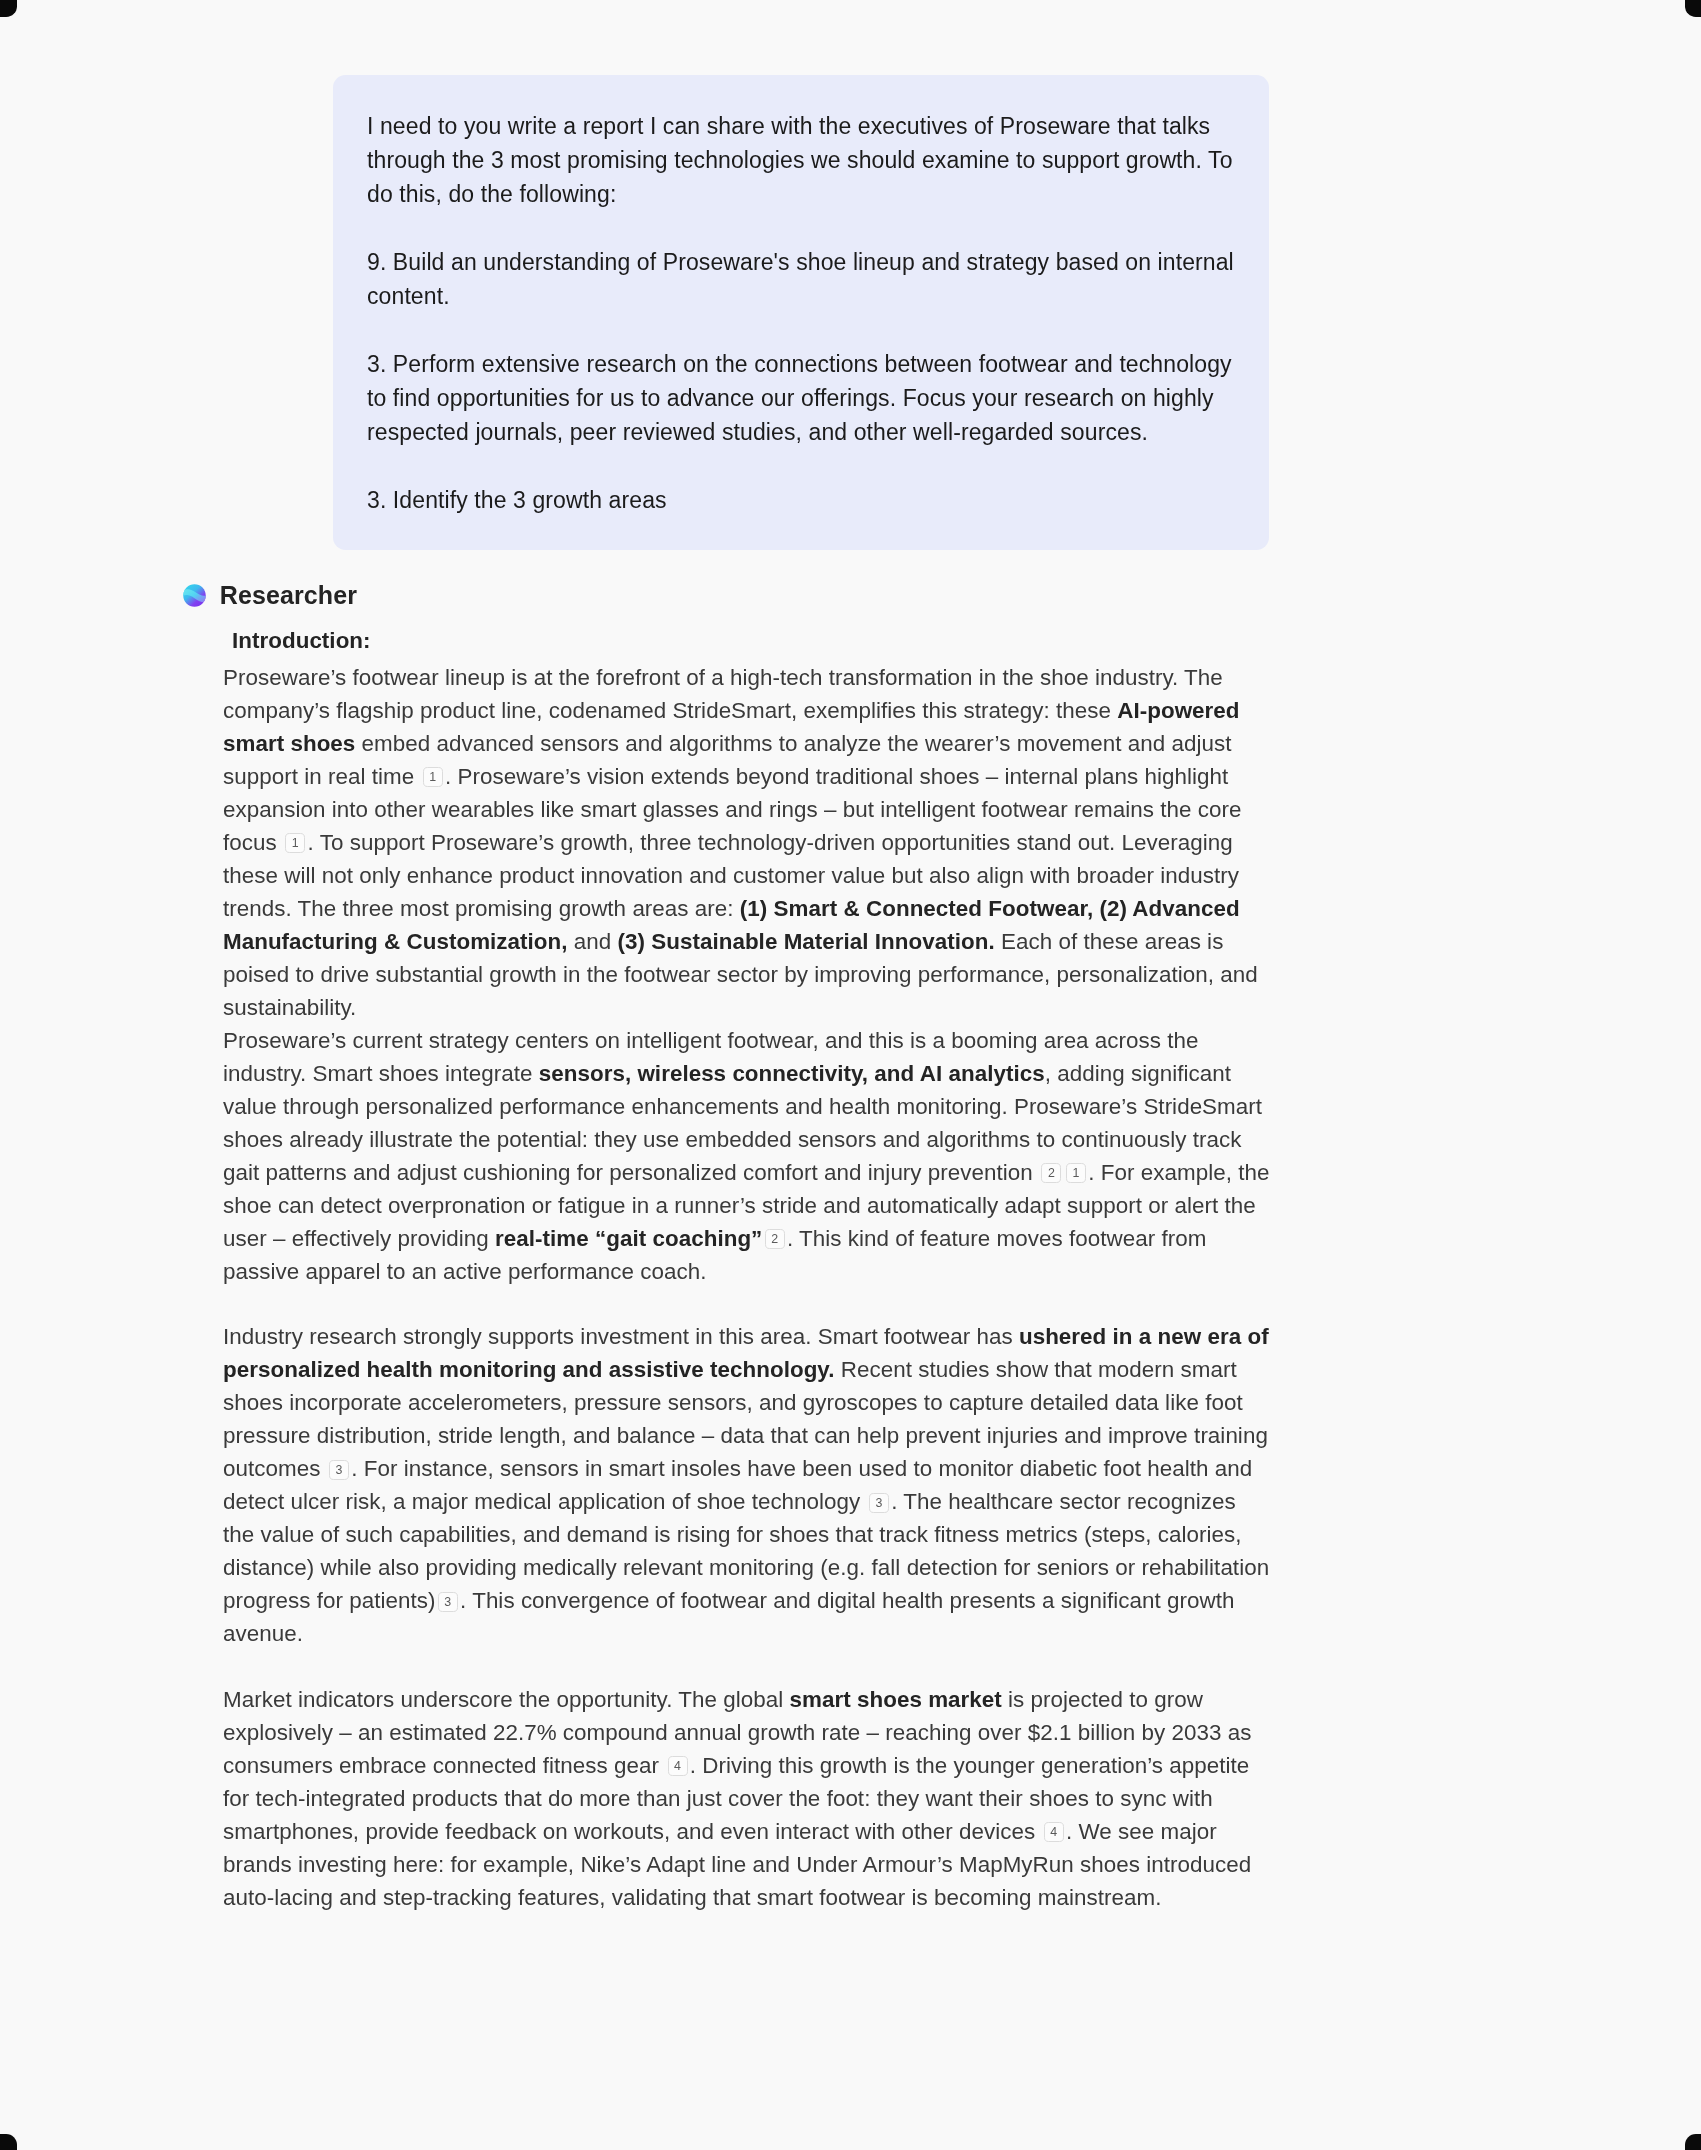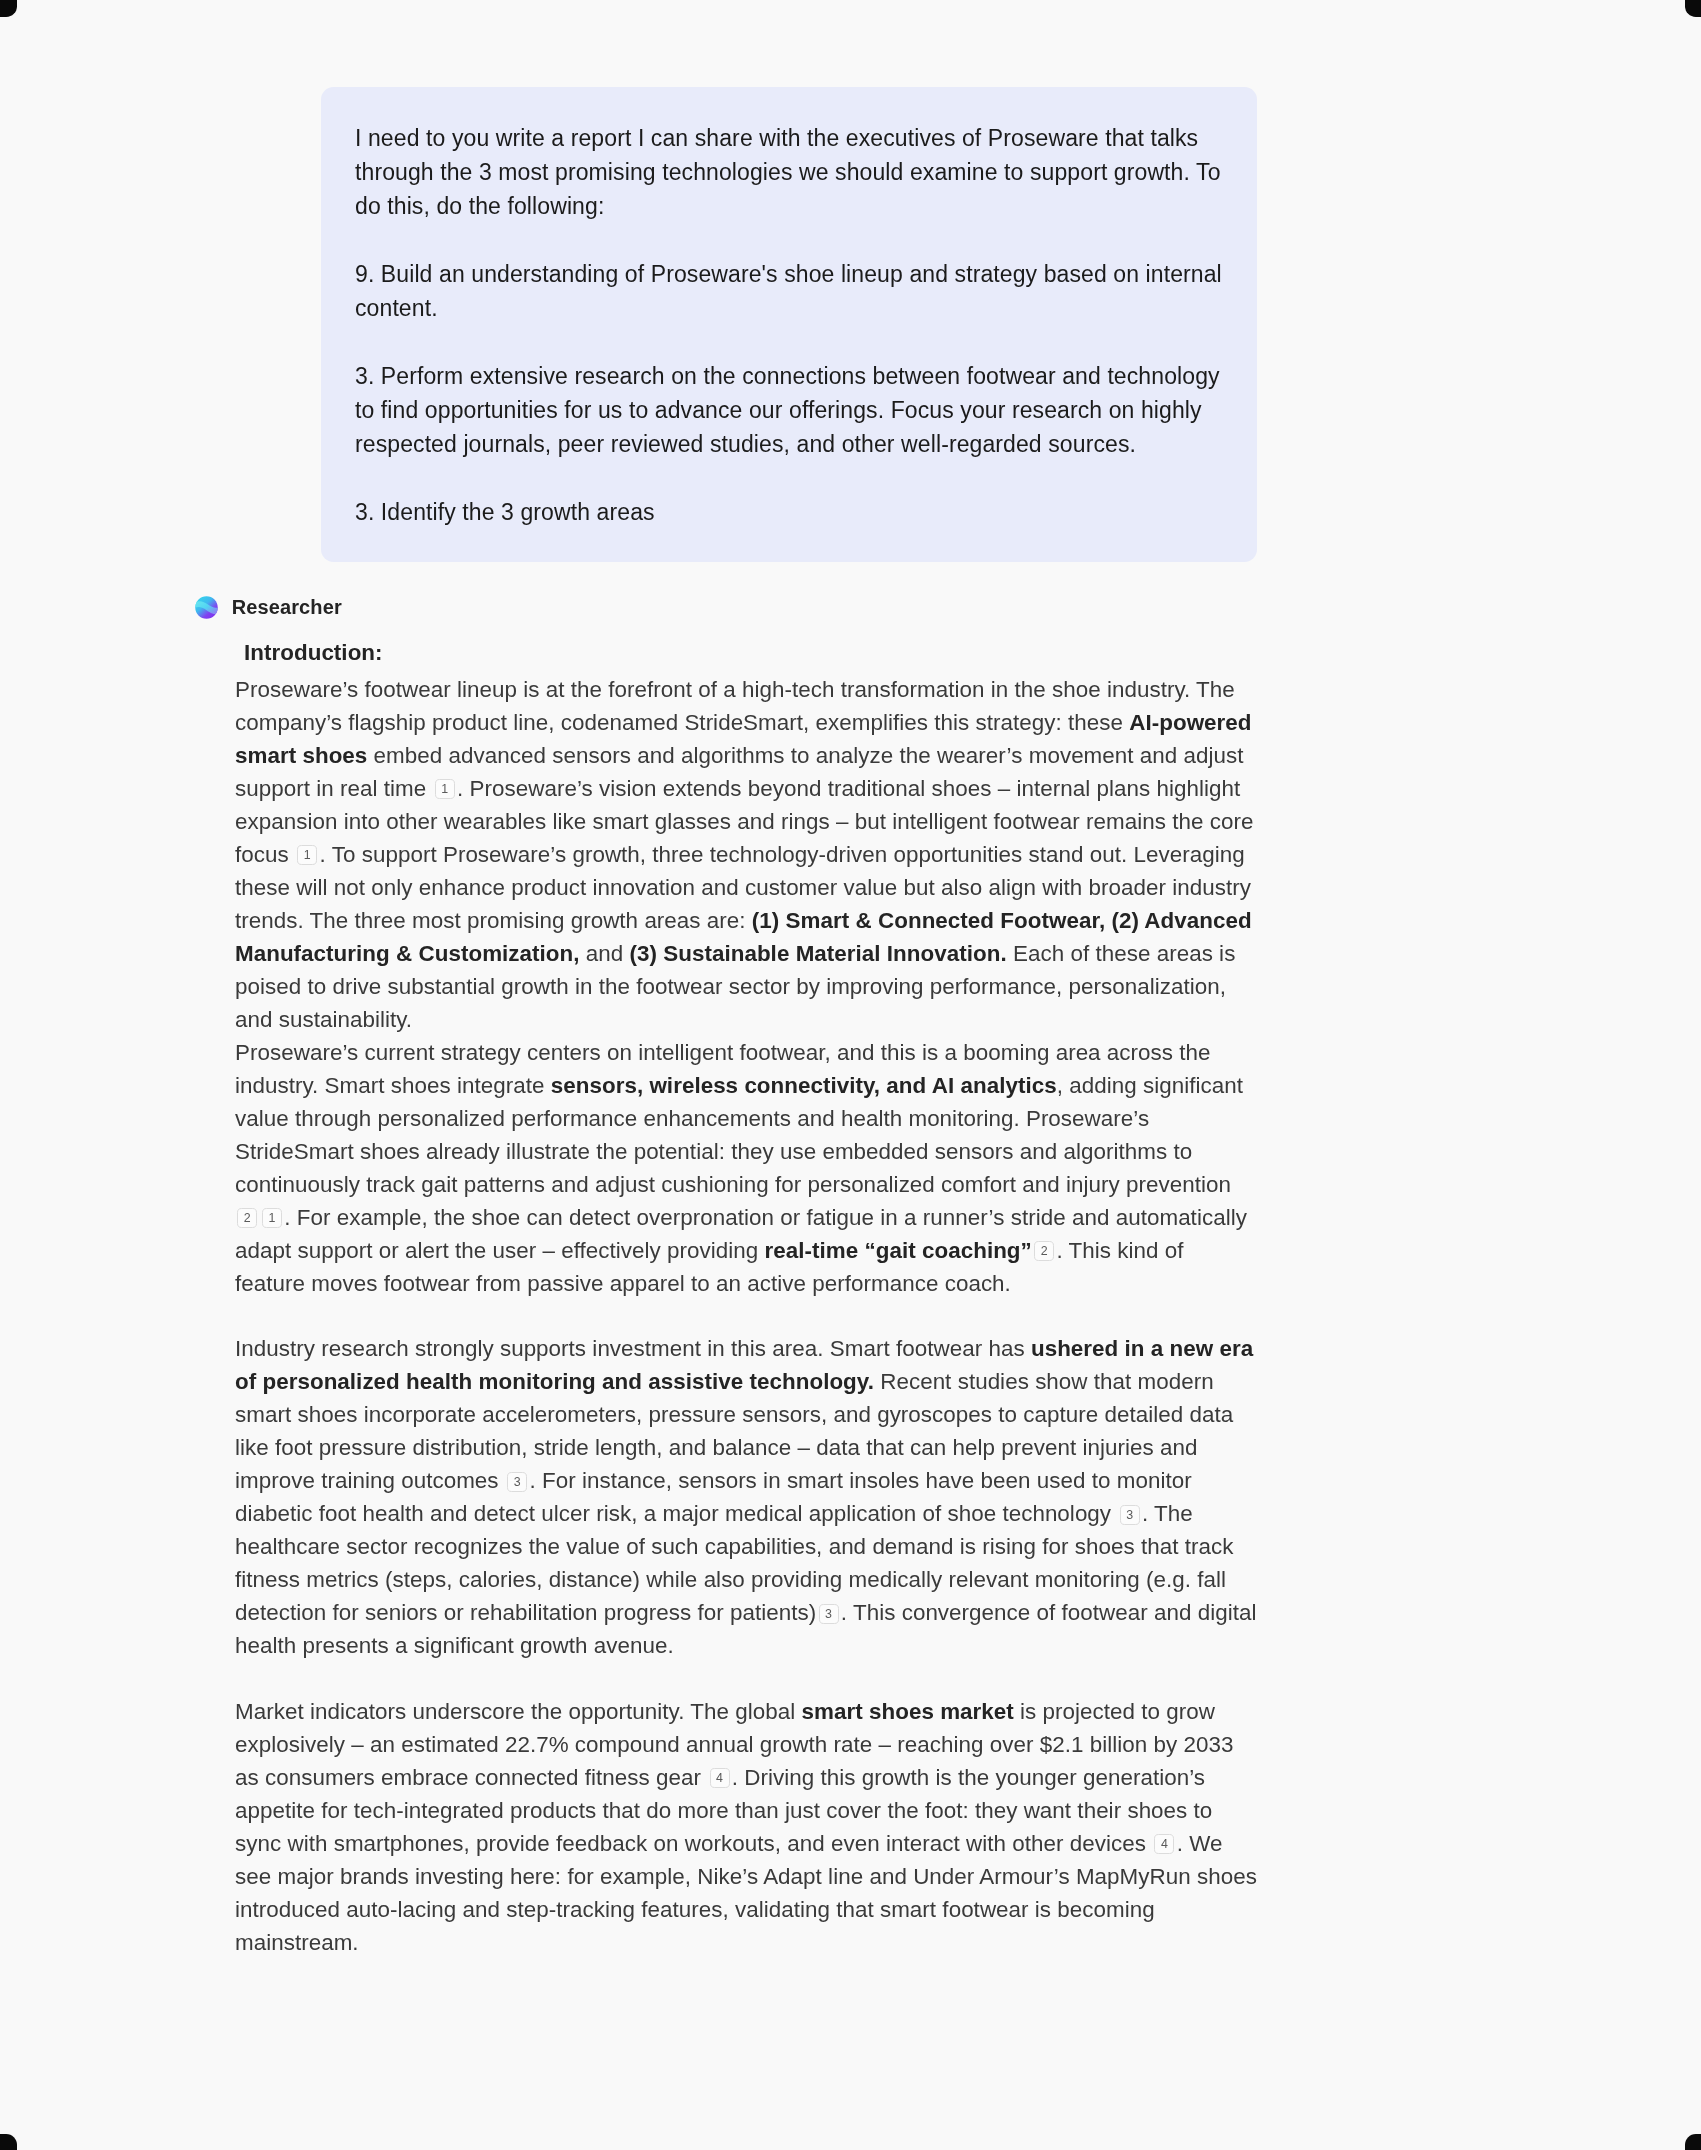--- a/index.html
+++ b/index.html
@@ -32,21 +32,21 @@
     z-index: 50;
   }
   .corner.tl { top: 0; left: 0; border-bottom-right-radius: 10.8px; }
   .corner.tr { top: 0; right: 0; border-bottom-left-radius: 10.8px; }
   .corner.bl { bottom: 0; left: 0; border-top-right-radius: 10.8px; }
   .corner.br { bottom: 0; right: 0; border-top-left-radius: 10.8px; }
 
   .conversation {
     position: relative;
     width: 1422px;
-    padding: 16px;
+    padding: 4px;
   }
 
   
   .user-turn {
     display: flex;
     justify-content: flex-end;
     padding-top: 71px;
     padding-right: 149px;
   }
   .user-bubble {
@@ -77,21 +77,21 @@
     gap: 10.8px;
     margin-bottom: 14px;
   }
   .agent-icon {
     width: 29px;
     height: 29px;
     flex: 0 0 29px;
     display: block;
   }
   .agent-name {
-    font-size: 20px;
+    font-size: 25px;
     font-weight: 600;
     color: #242424;
     letter-spacing: 0.1px;
   }
 
   .answer-body {
     padding-left: 43px;
     padding-right: 0;
     max-width: 1284px;
   }

